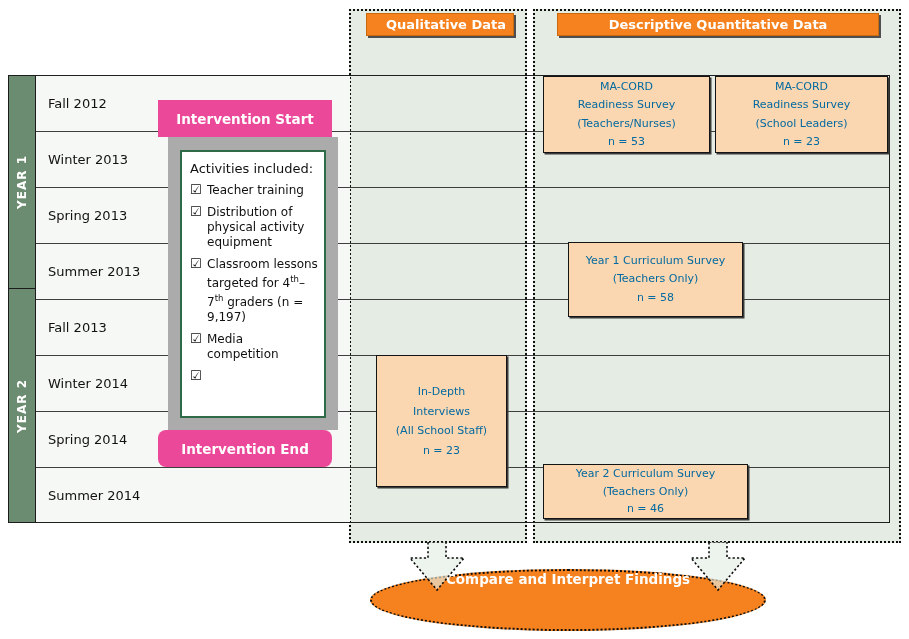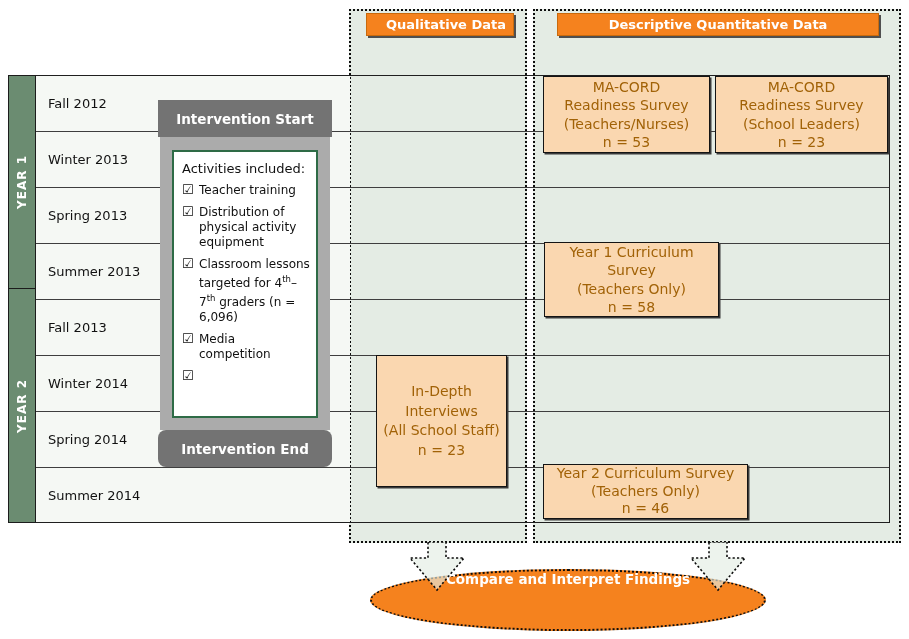--- a/index.html
+++ b/index.html
@@ -27,39 +27,39 @@
 
   
   .year-bar { position: absolute; left: 8px; width: 28px; background: #6b8c71; border: 1px solid #1c1c1c;
               display: flex; align-items: center; justify-content: center; z-index: 3; }
   .year-1 { top: 75px; height: 214px; }
   .year-2 { top: 288px; height: 235px; }
   .year-label { writing-mode: vertical-rl; transform: rotate(180deg); color: #ffffff; font-weight: bold;
                 font-size: 12px; letter-spacing: 1px; }
 
   
-  .iv-black { position: absolute; left: 158px; width: 174px; height: 37px; background: #737373; color: #ffffff;
+  .iv-black { position: absolute; left: 158px; width: 174px; height: 37px; background: #ec4899; color: #ffffff;
               font-weight: bold; font-size: 13.5px; display: flex; align-items: center; justify-content: center; z-index: 5; }
   .iv-start { top: 100px; }
   .iv-end   { top: 430px; border-radius: 8px; }
-  .iv-gray  { position: absolute; left: 160px; top: 137px; width: 170px; height: 293px; background: #ababab; z-index: 4; }
+  .iv-gray  { position: absolute; left: 168px; top: 137px; width: 170px; height: 293px; background: #ababab; z-index: 4; }
   .iv-white { position: absolute; left: 12px; top: 13px; width: 146px; height: 268px; background: #ffffff;
               border: 2px solid #2e6b46; padding: 9px 6px 6px 8px; }
   .iv-title { font-size: 13px; color: #111111; margin-bottom: 4px; }
   .activity { display: flex; align-items: flex-start; margin-top: 7px; font-size: 12px; line-height: 15px; color: #111111; }
   .cb { width: 17px; flex: 0 0 17px; font-size: 13px; line-height: 14px; color: #111111; }
   .activity sup { font-size: 8.5px; }
 
   
   .databox { position: absolute; background: #fad7b0; border: 1.5px solid #141414; box-shadow: 1.5px 1.5px 0 #3a3a3a;
              display: flex; flex-direction: column; align-items: center; justify-content: center;
-             font-size: 14px; line-height: 18.5px; color: #a16207; text-align: center; z-index: 5; }
+             font-size: 11px; line-height: 18.5px; color: #0369a1; text-align: center; z-index: 5; }
   .box-macord1 { left: 543px; top: 76px;  width: 167px; height: 77px; }
   .box-macord2 { left: 715px; top: 76px;  width: 173px; height: 77px; }
-  .box-year1   { left: 544px; top: 242px; width: 175px; height: 75px; }
+  .box-year1   { left: 568px; top: 242px; width: 175px; height: 75px; }
   .box-indepth { left: 376px; top: 355px; width: 131px; height: 132px; line-height: 19.5px; }
   .box-year2   { left: 543px; top: 464px; width: 205px; height: 55px; line-height: 17.5px; }
 
   
   .ellipse { position: absolute; left: 370px; top: 569px; width: 396px; height: 62px; background: #f5821e;
              border: 2px dotted #0d0d0d; border-radius: 50%; display: flex; align-items: flex-start; justify-content: center;
              color: #ffffff; font-weight: bold; font-size: 13.5px; z-index: 6; }
   .arrow-svg { position: absolute; top: 542px; width: 58px; height: 50px; z-index: 7; }
   .arrow-left  { left: 408px; }
   .arrow-right { left: 689px; }
@@ -127,21 +127,21 @@
         <span>Teacher training</span>
       </div>
 
       <div class="activity">
         <span class="cb">☑</span>
         <span>Distribution of physical activity equipment</span>
       </div>
 
       <div class="activity">
         <span class="cb">☑</span>
-        <span><span>Classroom lessons targeted for 4</span><sup>th</sup><span>–7</span><sup>th</sup><span> graders (n = 6,096)</span></span>
+        <span><span>Classroom lessons targeted for 4</span><sup>th</sup><span>–7</span><sup>th</sup><span> graders (n = 9,197)</span></span>
       </div>
 
       <div class="activity">
         <span class="cb">☑</span>
         <span>Media competition</span>
       </div>
 
       <div class="activity">
         <span class="cb">☑</span>
       </div>

